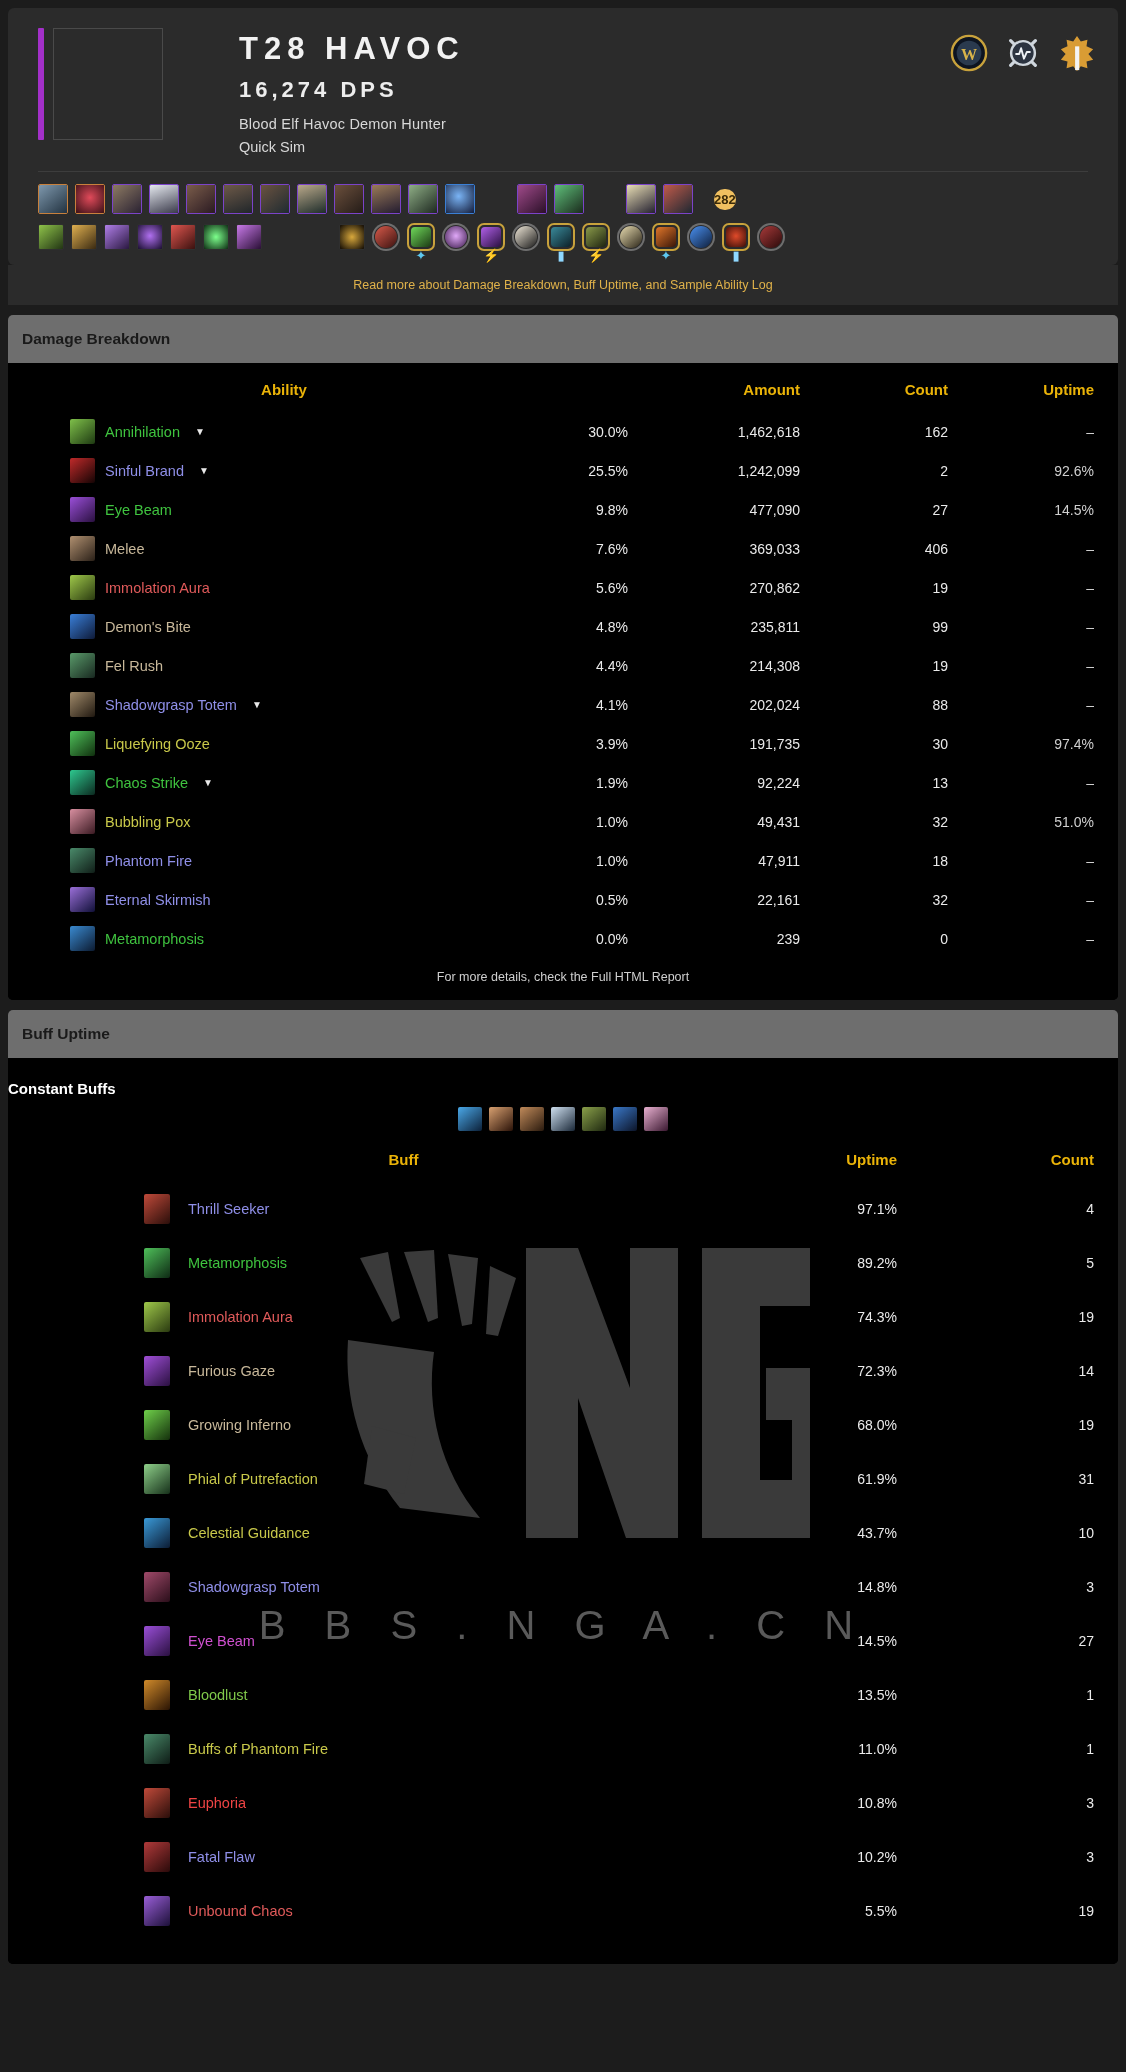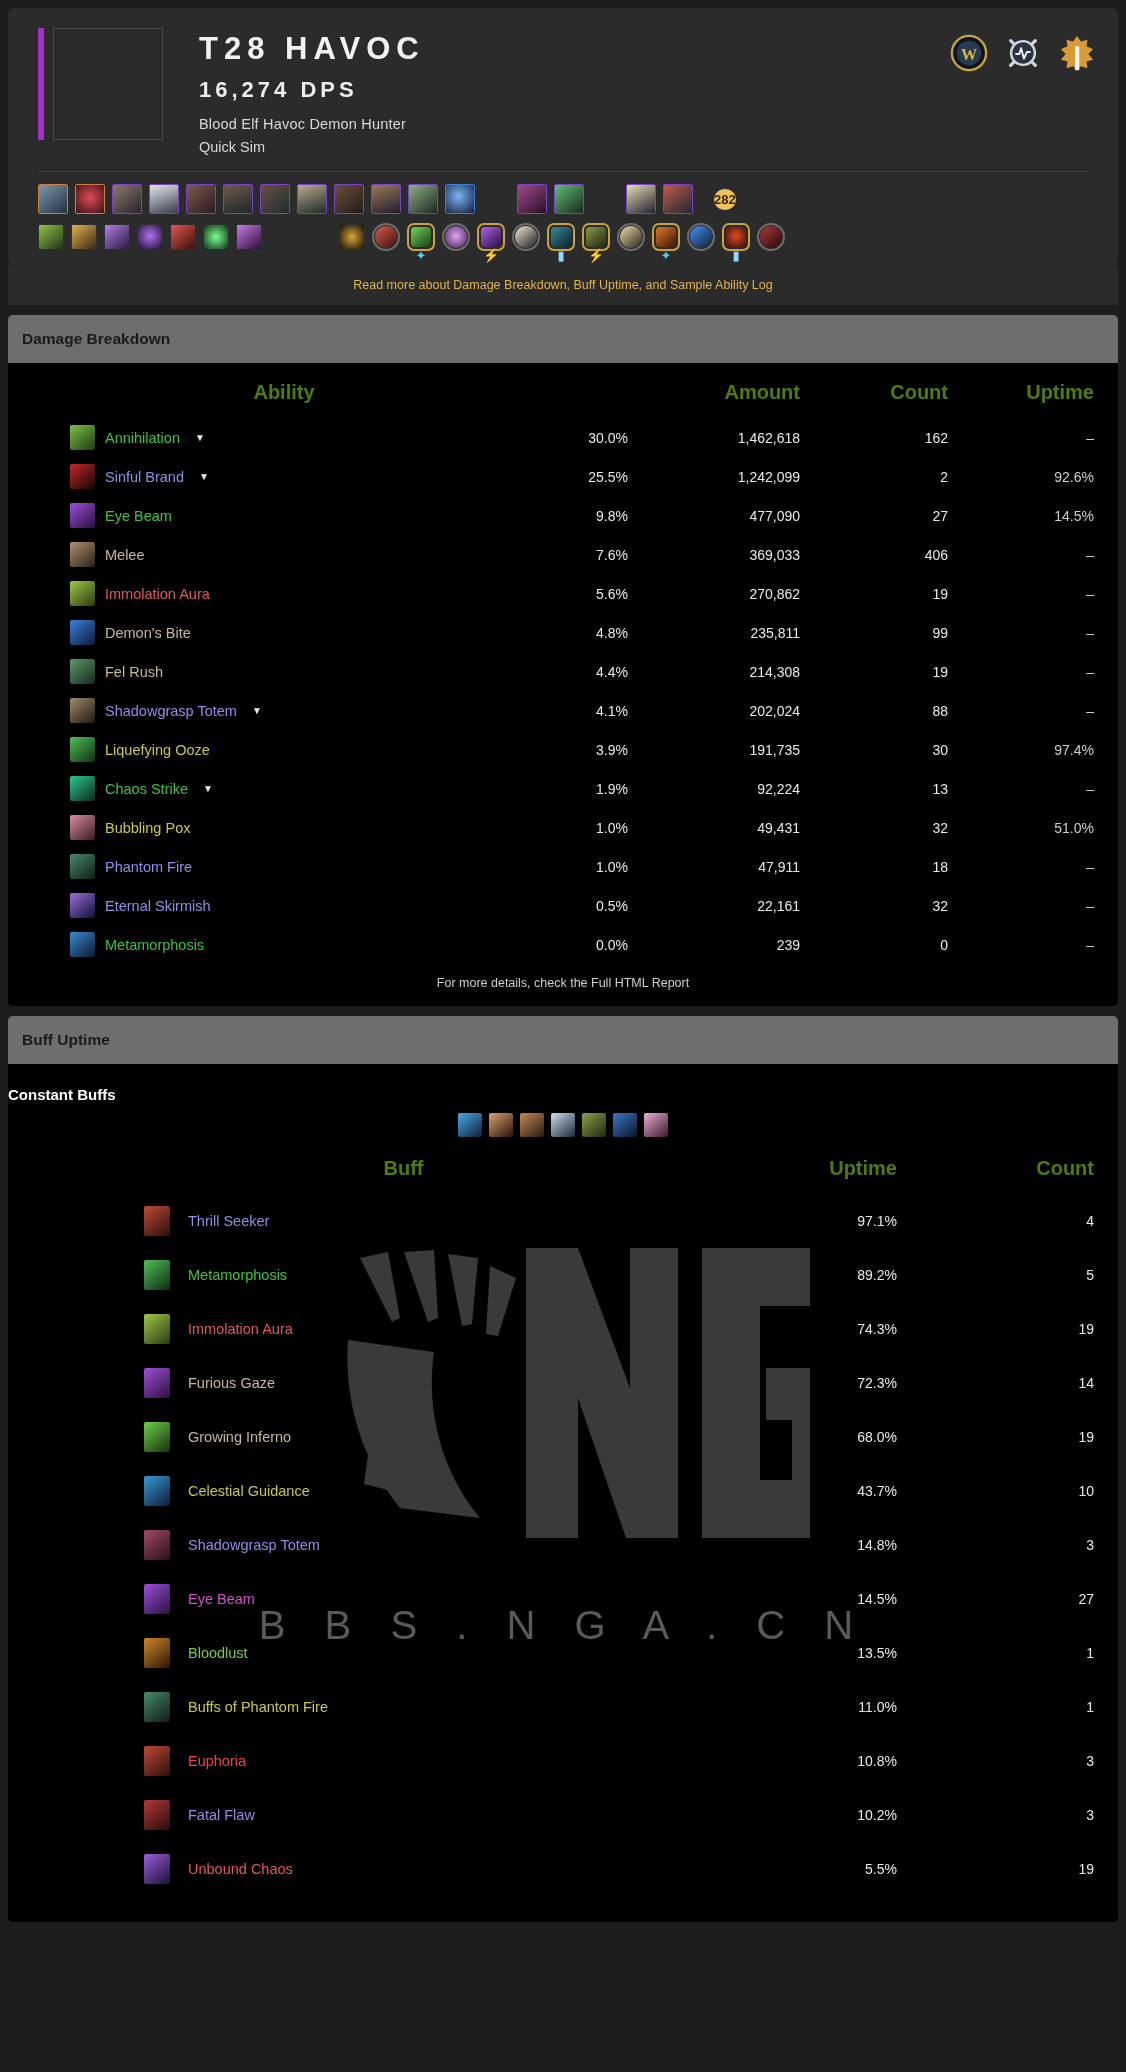--- a/index.html
+++ b/index.html
@@ -38,21 +38,21 @@
     border-radius: 1px;
   }
   .avatar-box {
     width: 110px;
     height: 112px;
     border: 1px solid #4a4a4a;
     margin-left: 9px;
     background: #2b2b2b;
   }
   .title-block {
-    margin-left: 36px;
+    margin-left: 76px;
     padding-top: 6px;
   }
   .sim-title {
     font-size: 31px;
     font-weight: bold;
     letter-spacing: 6px;
     color: #f2f2f2;
     line-height: 1.1;
   }
   .sim-dps {
@@ -183,23 +183,23 @@
   }
 
   
   table.data {
     width: 100%;
     border-collapse: collapse;
     color: #ddd;
     font-size: 14px;
   }
   table.data th {
-    font-size: 20px;
+    font-size: 15px;
     font-weight: bold;
-    color: #4d7c0f;
+    color: #eab308;
     padding: 18px 0 14px 0;
   }
   table.data td { padding: 7px 0; vertical-align: middle; }
 
   .col-icon   { width: 62px; }
   .col-name   { text-align: center; }
   .col-pct    { width: 130px; text-align: right; }
   .col-amount { width: 190px; text-align: right; padding-right: 18px !important; }
   .col-count  { width: 150px; text-align: right; padding-right: 20px !important; }
   .col-uptime { width: 150px; text-align: right; padding-right: 24px !important; }
@@ -777,20 +777,31 @@
                   <span class="ab-name" style="color:#c8b89a">Growing Inferno</span>
                 </div>
               </td>
               <td class="col-uptime num">68.0%</td>
               <td class="col-count num">19</td>
             </tr>
             <tr>
               <td class="col-icon"></td>
               <td class="col-name">
                 <div class="ability-cell">
+                  <span class="ab-icon" style="background:linear-gradient(140deg,#8fd08a,#16301a)"></span>
+                  <span class="ab-name" style="color:#c8c84a">Phial of Putrefaction</span>
+                </div>
+              </td>
+              <td class="col-uptime num">61.9%</td>
+              <td class="col-count num">31</td>
+            </tr>
+            <tr>
+              <td class="col-icon"></td>
+              <td class="col-name">
+                <div class="ability-cell">
                   <span class="ab-icon" style="background:linear-gradient(140deg,#3a9ad8,#0c1c34)"></span>
                   <span class="ab-name" style="color:#c8c84a">Celestial Guidance</span>
                 </div>
               </td>
               <td class="col-uptime num">43.7%</td>
               <td class="col-count num">10</td>
             </tr>
             <tr>
               <td class="col-icon"></td>
               <td class="col-name">

